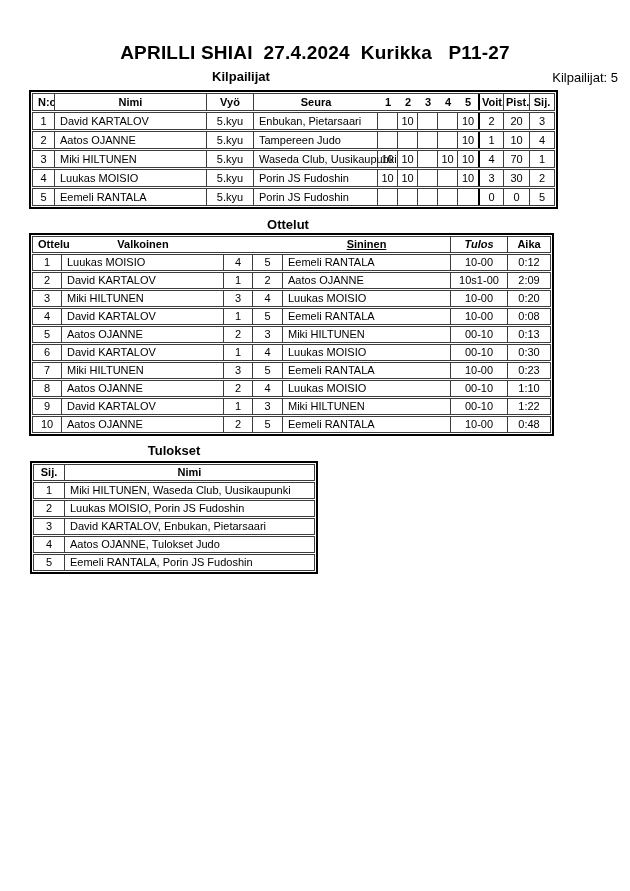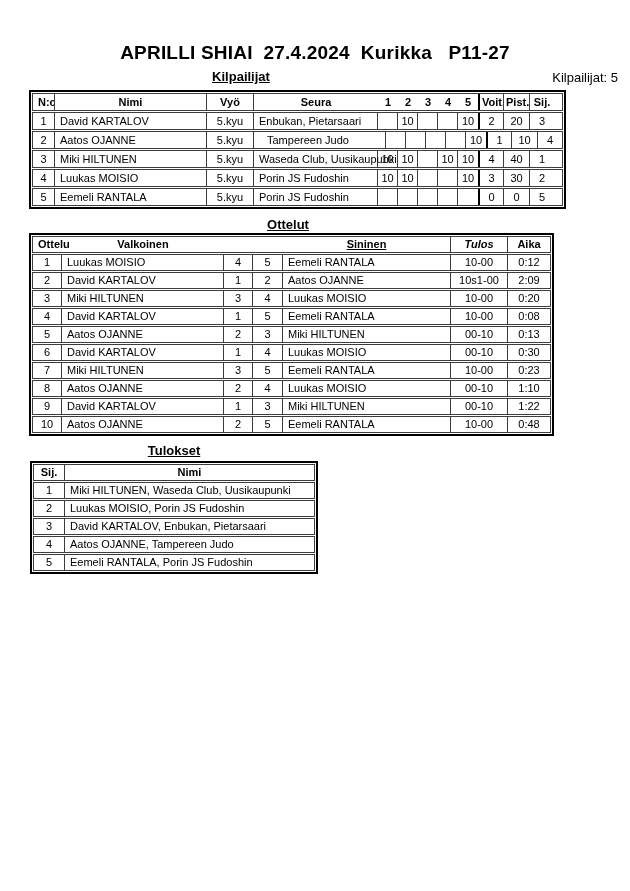--- a/index.html
+++ b/index.html
@@ -5,21 +5,21 @@
   html,body { margin:0; padding:0; background:#ffffff; }
   .page {
     position:relative; width:630px; height:891px; background:#ffffff;
     font-family:"Liberation Sans","DejaVu Sans",sans-serif; color:#000;
     overflow:hidden;
   }
   .main-title {
     position:absolute; top:42px; left:0; width:630px; text-align:center;
     font-size:19px; font-weight:bold; white-space:pre; letter-spacing:0.2px;
   }
-  .section-title { position:absolute; text-align:center; font-size:13px; font-weight:bold;text-decoration:underline; }
+  .section-title { position:absolute; text-align:center; font-size:13px; font-weight:bold; }
   .sec-kilpailijat { top:69px; left:0; width:482px; }
   .sec-ottelut    { top:217px; left:0; width:576px; }
   .sec-tulokset   { top:443px; left:0; width:348px; }
   .count-label { position:absolute; top:70px; right:12px; font-size:13px;text-align:center; }
 
   .tbl {
     position:absolute; background:#fff; border:2px solid #000;
     padding:1px; box-sizing:content-box; display:inline-block;
   }
   .tbl-kilpailijat { left:29px; top:90px;  }
@@ -80,42 +80,42 @@
         <div class="cell c br" style="width: 20px;"></div>
         <div class="cell c" style="width: 20px;">10</div>
         <div class="cell c br thick" style="width: 26px;">2</div>
         <div class="cell c br" style="width: 26px;">20</div>
         <div class="cell c" style="width: 24px;">3</div>
       </div>
       <div class="t-row ">
         <div class="cell c br" style="width: 22px;">2</div>
         <div class="cell l br" style="width: 152px;">Aatos OJANNE</div>
         <div class="cell c br" style="width: 47px;">5.kyu</div>
-        <div class="cell l br ovf" style="width: 124px; margin-left: 8px;">Tampereen Judo</div>
+        <div class="cell l br ovf" style="width: 124px;">Tampereen Judo</div>
         <div class="cell c br" style="width: 20px;"></div>
         <div class="cell c br" style="width: 20px;"></div>
         <div class="cell c br" style="width: 20px;"></div>
         <div class="cell c br" style="width: 20px;"></div>
         <div class="cell c" style="width: 20px;">10</div>
         <div class="cell c br thick" style="width: 26px;">1</div>
         <div class="cell c br" style="width: 26px;">10</div>
         <div class="cell c" style="width: 24px;">4</div>
       </div>
       <div class="t-row ">
         <div class="cell c br" style="width: 22px;">3</div>
         <div class="cell l br" style="width: 152px;">Miki HILTUNEN</div>
         <div class="cell c br" style="width: 47px;">5.kyu</div>
         <div class="cell l br ovf" style="width: 124px;">Waseda Club, Uusikaupunki</div>
         <div class="cell c br" style="width: 20px;">10</div>
         <div class="cell c br" style="width: 20px;">10</div>
         <div class="cell c br" style="width: 20px;"></div>
         <div class="cell c br" style="width: 20px;">10</div>
         <div class="cell c" style="width: 20px;">10</div>
         <div class="cell c br thick" style="width: 26px;">4</div>
-        <div class="cell c br" style="width: 26px;">40</div>
+        <div class="cell c br" style="width: 26px;">70</div>
         <div class="cell c" style="width: 24px;">1</div>
       </div>
       <div class="t-row ">
         <div class="cell c br" style="width: 22px;">4</div>
         <div class="cell l br" style="width: 152px;">Luukas MOISIO</div>
         <div class="cell c br" style="width: 47px;">5.kyu</div>
         <div class="cell l br ovf" style="width: 124px;">Porin JS Fudoshin</div>
         <div class="cell c br" style="width: 20px;">10</div>
         <div class="cell c br" style="width: 20px;">10</div>
         <div class="cell c br" style="width: 20px;"></div>
@@ -257,21 +257,21 @@
       <div class="t-row r18">
         <div class="cell c br" style="width: 31px;">2</div>
         <div class="cell l" style="width: 249px;">Luukas MOISIO, Porin JS Fudoshin</div>
       </div>
       <div class="t-row r18">
         <div class="cell c br" style="width: 31px;">3</div>
         <div class="cell l" style="width: 249px;">David KARTALOV, Enbukan, Pietarsaari</div>
       </div>
       <div class="t-row r18">
         <div class="cell c br" style="width: 31px;">4</div>
-        <div class="cell l" style="width: 249px;">Aatos OJANNE, Tampereen Judo</div>
+        <div class="cell l" style="width: 249px;">Aatos OJANNE, Tulokset Judo</div>
       </div>
       <div class="t-row r18">
         <div class="cell c br" style="width: 31px;">5</div>
         <div class="cell l" style="width: 249px;">Eemeli RANTALA, Porin JS Fudoshin</div>
       </div>
     </div>
 
 </div>
 
 </body></html>

